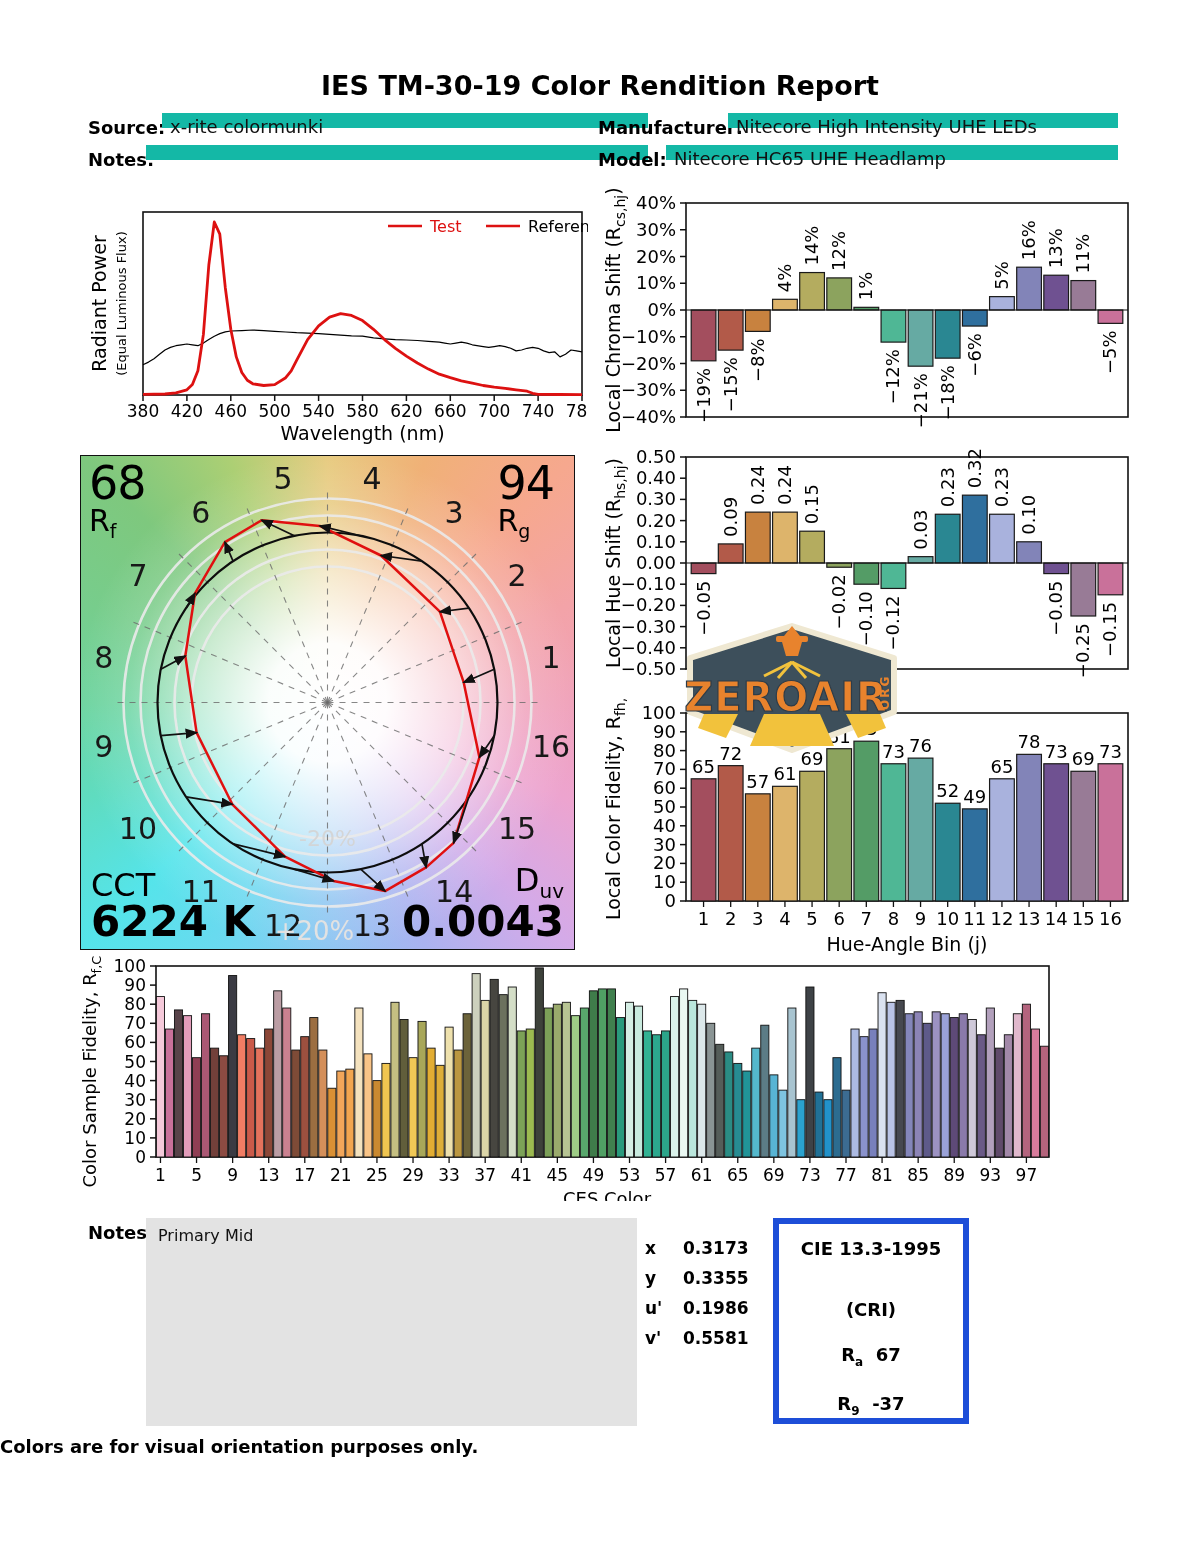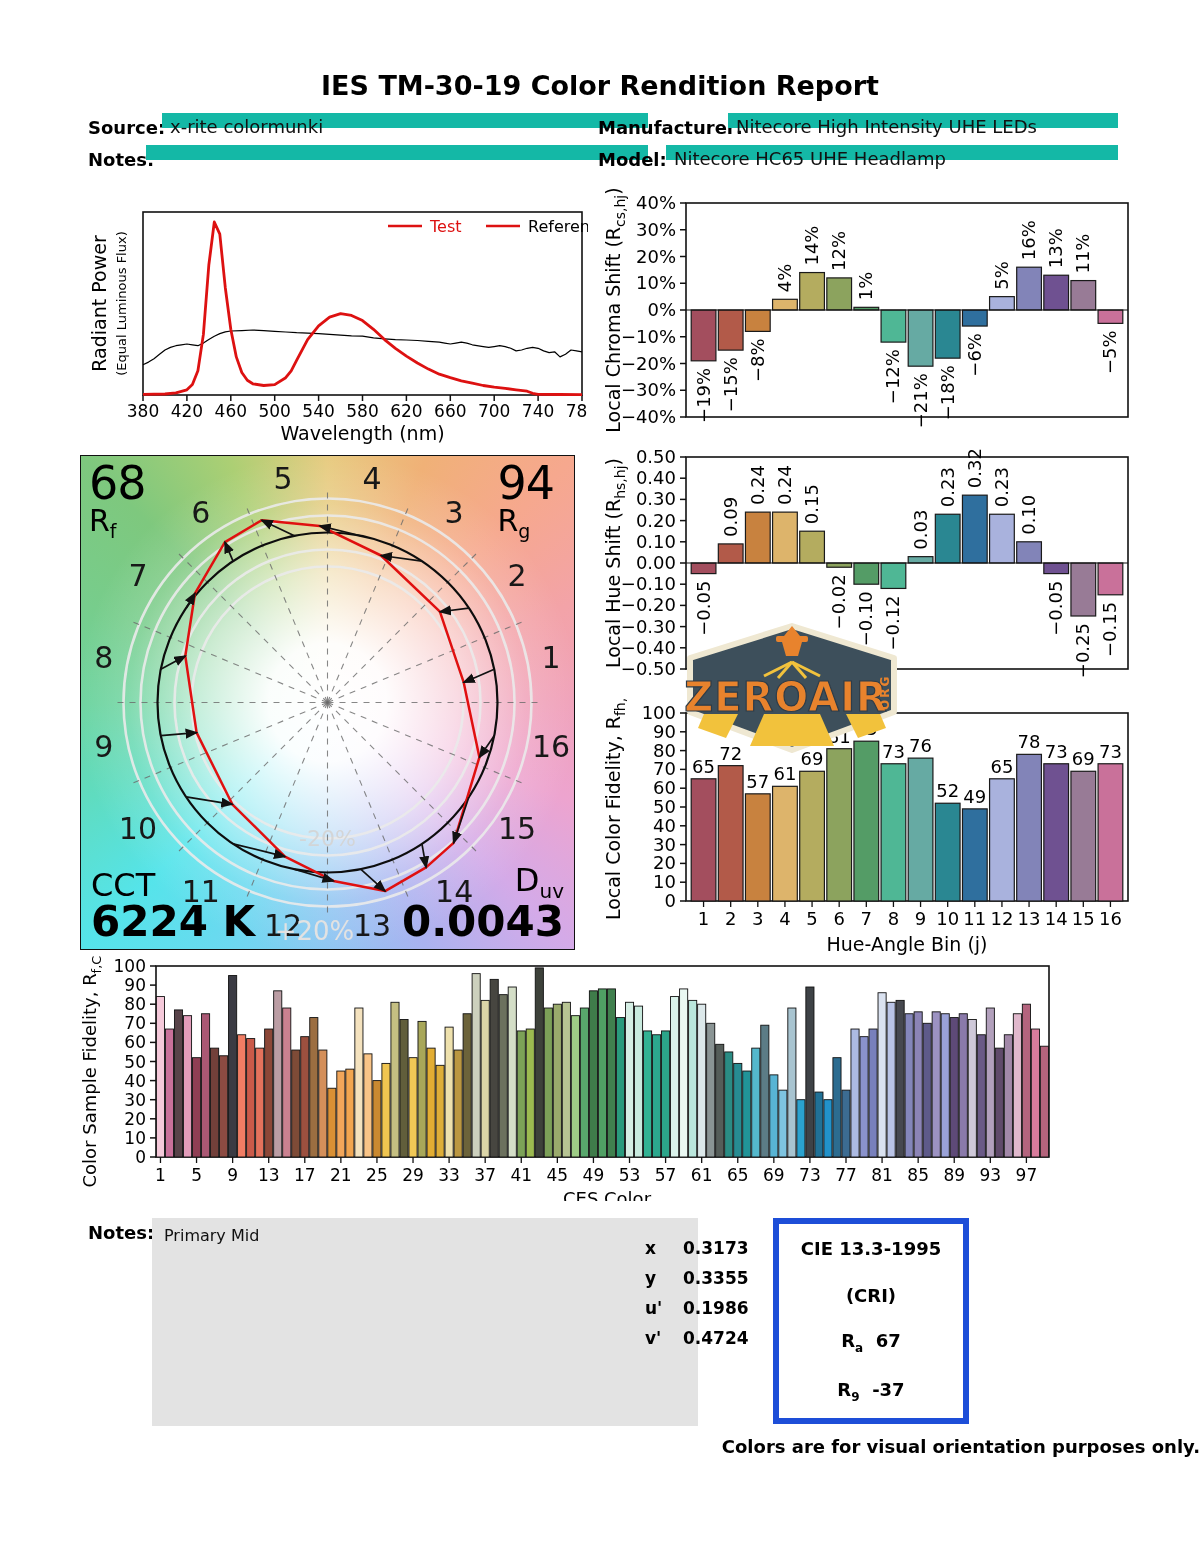--- a/index.html
+++ b/index.html
@@ -20,24 +20,24 @@
   .corner{position:absolute;z-index:4;color:#000;line-height:1;}
   .big{font-size:46px;font-weight:normal;letter-spacing:-1px;}
   .rsub{font-size:30px;}
   .rsub sub{font-size:19px;}
   .cctlab{font-size:32px;}
   .cctval{font-size:42px;font-weight:bold;}
   .notesbox{background:#e3e3e3;font-size:16px;color:#111;padding:8px 0 0 12px;box-sizing:border-box;}
   .xyrow{font-size:17px;font-weight:bold;color:#000;}
   .ciebox{border:6px solid #1d4ed8;text-align:center;color:#000;box-sizing:border-box;}
   .ciebox .l1{font-size:18px;font-weight:bold;margin-top:14px;}
-  .ciebox .l2{font-size:18px;font-weight:bold;margin-top:26px;}
+  .ciebox .l2{font-size:18px;font-weight:bold;margin-top:40px;}
   .ciebox .l3{font-size:18px;font-weight:bold;margin-top:24px;}
   .ciebox sub{font-size:12px;}
-  .footer{width:1200px;text-align:right;font-size:18px;font-weight:bold;color:#000;}
+  .footer{width:1200px;text-align:left;font-size:18px;font-weight:bold;color:#000;}
   svg text{font-family:"DejaVu Sans",sans-serif;}
 </style>
 </head>
 <body>
 
 <div id="page">
 
   <div class="abs title" style="top:70px;left:0;">IES TM-30-19 Color Rendition Report</div>
 
   <div class="abs hlabel" style="left:88px;top:117px;">Source:</div>
@@ -565,29 +565,29 @@
         <rect x="942.339393939394" y="48.20000000000002" width="8.12020202020202" height="152.79999999999998" fill="#b4647e" stroke="#111" stroke-width="0.9"></rect>
         <line x1="946.399494949495" y1="201" x2="946.399494949495" y2="207" stroke="#111" stroke-width="1.3"></line>
         <text x="946.399494949495" y="225" text-anchor="middle" font-size="17" fill="#000">97</text>
         <rect x="951.359595959596" y="73.03" width="8.12020202020202" height="127.97" fill="#d87c9c" stroke="#111" stroke-width="0.9"></rect>
         <rect x="960.379797979798" y="90.22" width="8.12020202020202" height="110.78" fill="#b4647c" stroke="#111" stroke-width="0.9"></rect>
         <text x="527" y="249" text-anchor="middle" font-size="18" fill="#000">CES Color</text>
         <text x="16" y="105.5" transform="rotate(-90,16,105.5)" text-anchor="middle" font-size="18" fill="#000">Color Sample Fidelity, R<tspan dy="5" font-size="13">f,CESi</tspan><tspan dy="-5"></tspan></text>
       </svg></div>
 
   <div class="abs hlabel" style="left:88px;top:1222px;">Notes:</div>
-  <div class="abs notesbox" style="left:152px;top:1218px;width:546px;height:208px;">
+  <div class="abs notesbox" style="left:146px;top:1218px;width:491px;height:208px;">
     <span>Primary Mid</span>
   </div>
 
   <div id="xy-block">
       <div class="abs xyrow" style="left: 645px; top: 1238px;"><span style="display:inline-block;width:38px;">x</span><span>0.3173</span></div>
       <div class="abs xyrow" style="left: 645px; top: 1268px;"><span style="display:inline-block;width:38px;">y</span><span>0.3355</span></div>
       <div class="abs xyrow" style="left: 645px; top: 1298px;"><span style="display:inline-block;width:38px;">u'</span><span>0.1986</span></div>
-      <div class="abs xyrow" style="left: 645px; top: 1328px;"><span style="display:inline-block;width:38px;">v'</span><span>0.4724</span></div>
+      <div class="abs xyrow" style="left: 645px; top: 1328px;"><span style="display:inline-block;width:38px;">v'</span><span>0.5581</span></div>
     </div>
 
   <div class="abs ciebox" style="left:773px;top:1218px;width:196px;height:206px;">
     <div class="l1">CIE 13.3-1995</div>
     <div class="l2">(CRI)</div>
     <div class="l3"><span>R</span><sub>a</sub>&nbsp;&nbsp;<span>67</span></div>
     <div class="l3"><span>R</span><sub>9</sub>&nbsp;&nbsp;<span>-37</span></div>
   </div>
 
   <div class="abs footer" style="top:1436px;left:0;">Colors are for visual orientation purposes only.</div>

